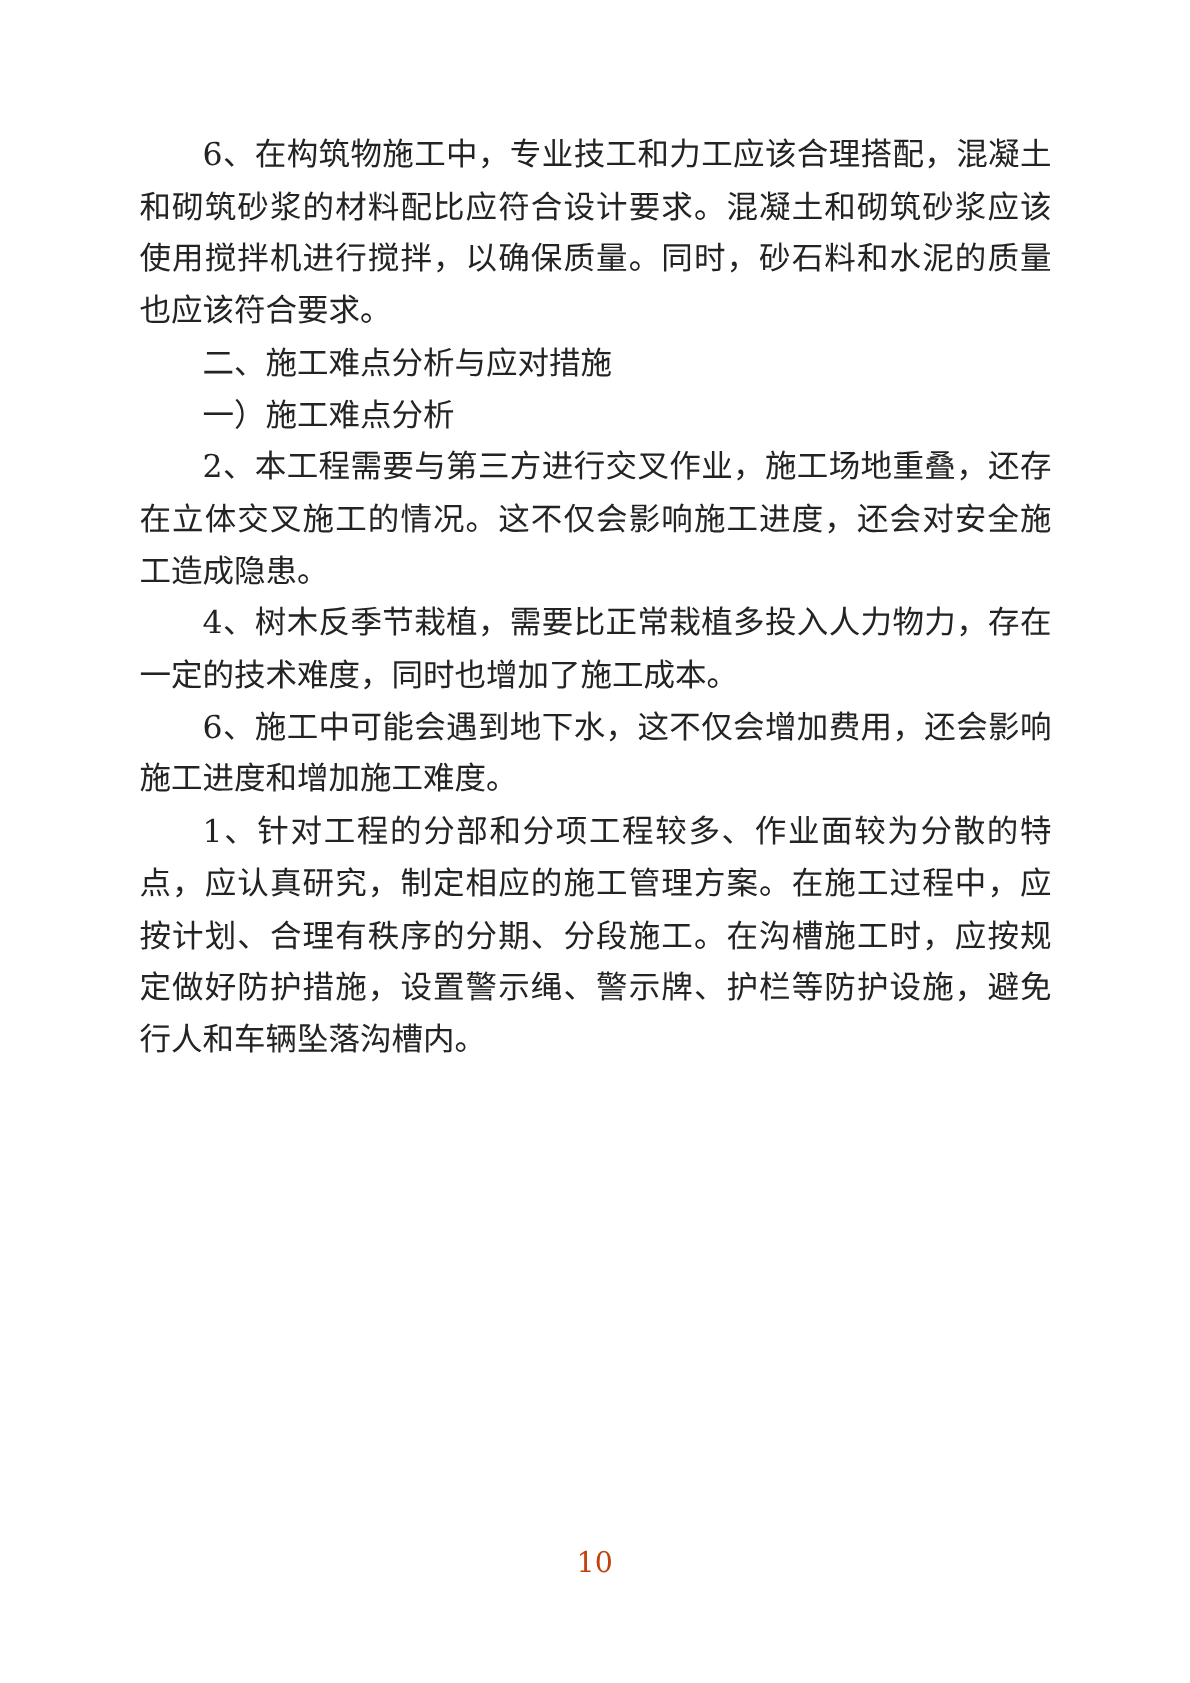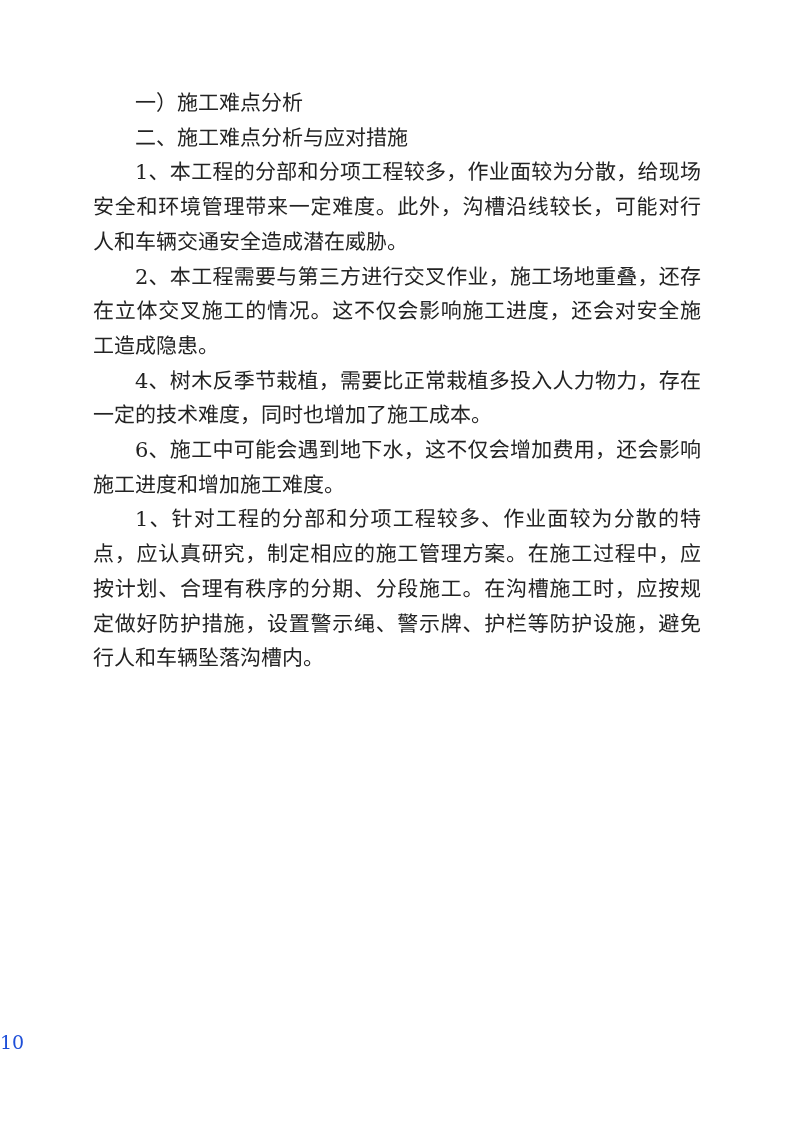--- a/index.html
+++ b/index.html
@@ -59,35 +59,36 @@
     font-weight: normal;
     word-break: break-all;
   }
 
   
   .page-number {
     position: absolute;
     left: 0;
     right: 0;
     top: 1030px;
+    text-align: center;
     font-size: 19px;
     line-height: 24px;
-    color: #1d4ed8;
+    color: #c2410c;
     font-family: "DejaVu Serif", "Liberation Serif", serif;
   }
 </style>
 </head>
 <body>
 
 <div class="page">
 
   <div class="text-column">
+      <p class="para">6、在构筑物施工中，专业技工和力工应该合理搭配，混凝土和砌筑砂浆的材料配比应符合设计要求。混凝土和砌筑砂浆应该使用搅拌机进行搅拌，以确保质量。同时，砂石料和水泥的质量也应该符合要求。</p>
+      <p class="heading">二、施工难点分析与应对措施</p>
       <p class="heading">一）施工难点分析</p>
-      <p class="heading">二、施工难点分析与应对措施</p>
-      <p class="para">1、本工程的分部和分项工程较多，作业面较为分散，给现场安全和环境管理带来一定难度。此外，沟槽沿线较长，可能对行人和车辆交通安全造成潜在威胁。</p>
       <p class="para">2、本工程需要与第三方进行交叉作业，施工场地重叠，还存在立体交叉施工的情况。这不仅会影响施工进度，还会对安全施工造成隐患。</p>
       <p class="para">4、树木反季节栽植，需要比正常栽植多投入人力物力，存在一定的技术难度，同时也增加了施工成本。</p>
       <p class="para">6、施工中可能会遇到地下水，这不仅会增加费用，还会影响施工进度和增加施工难度。</p>
       <p class="para">1、针对工程的分部和分项工程较多、作业面较为分散的特点，应认真研究，制定相应的施工管理方案。在施工过程中，应按计划、合理有秩序的分期、分段施工。在沟槽施工时，应按规定做好防护措施，设置警示绳、警示牌、护栏等防护设施，避免行人和车辆坠落沟槽内。</p>
     </div>
 
   <div class="page-number">10</div>
 
 </div>
 

